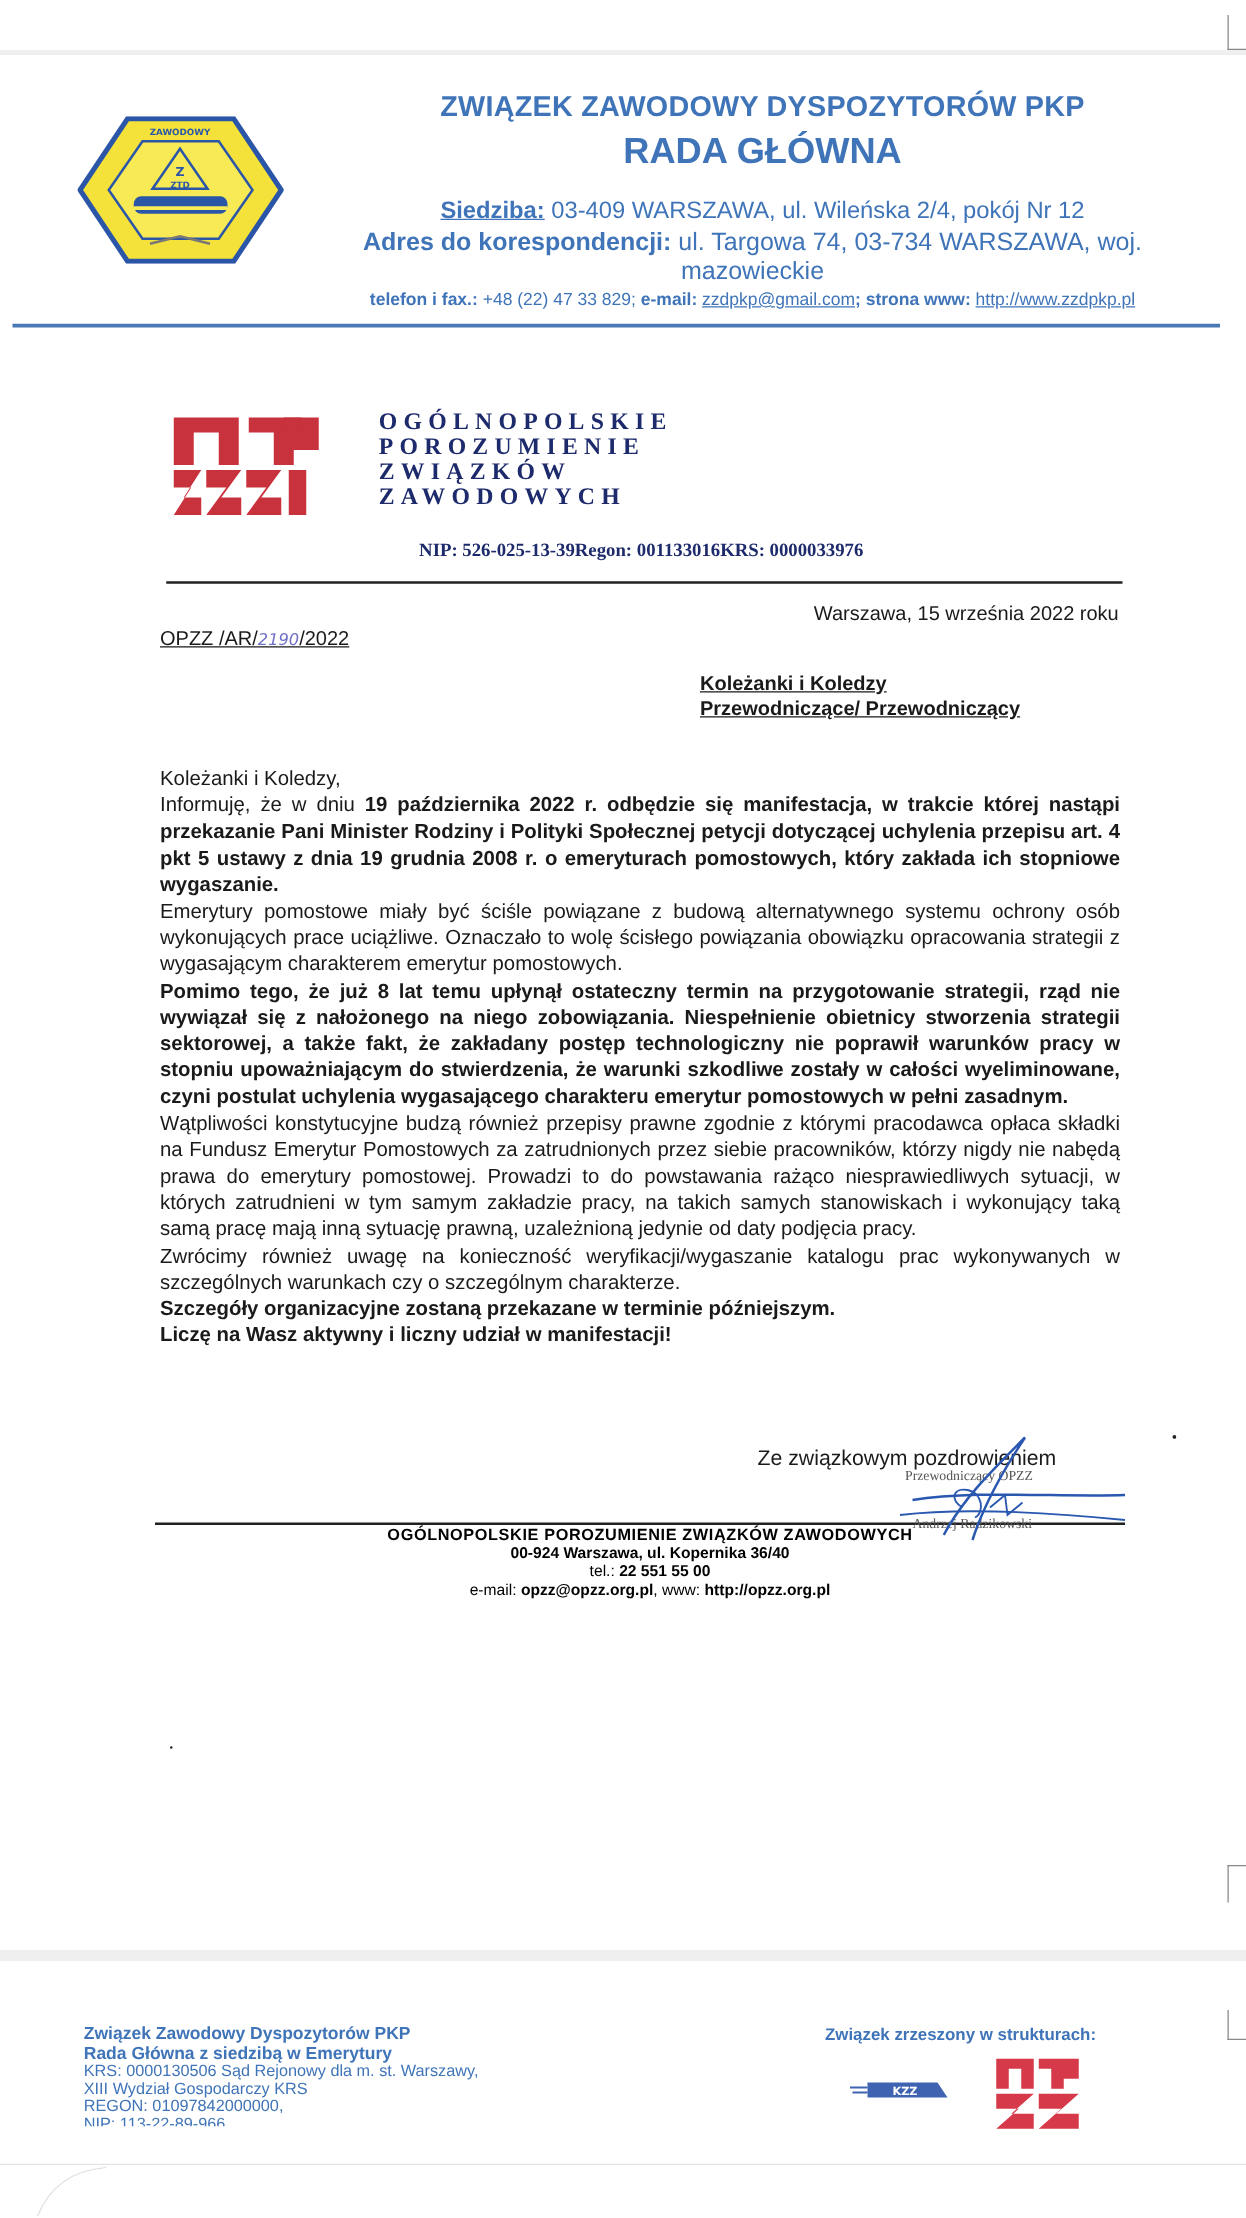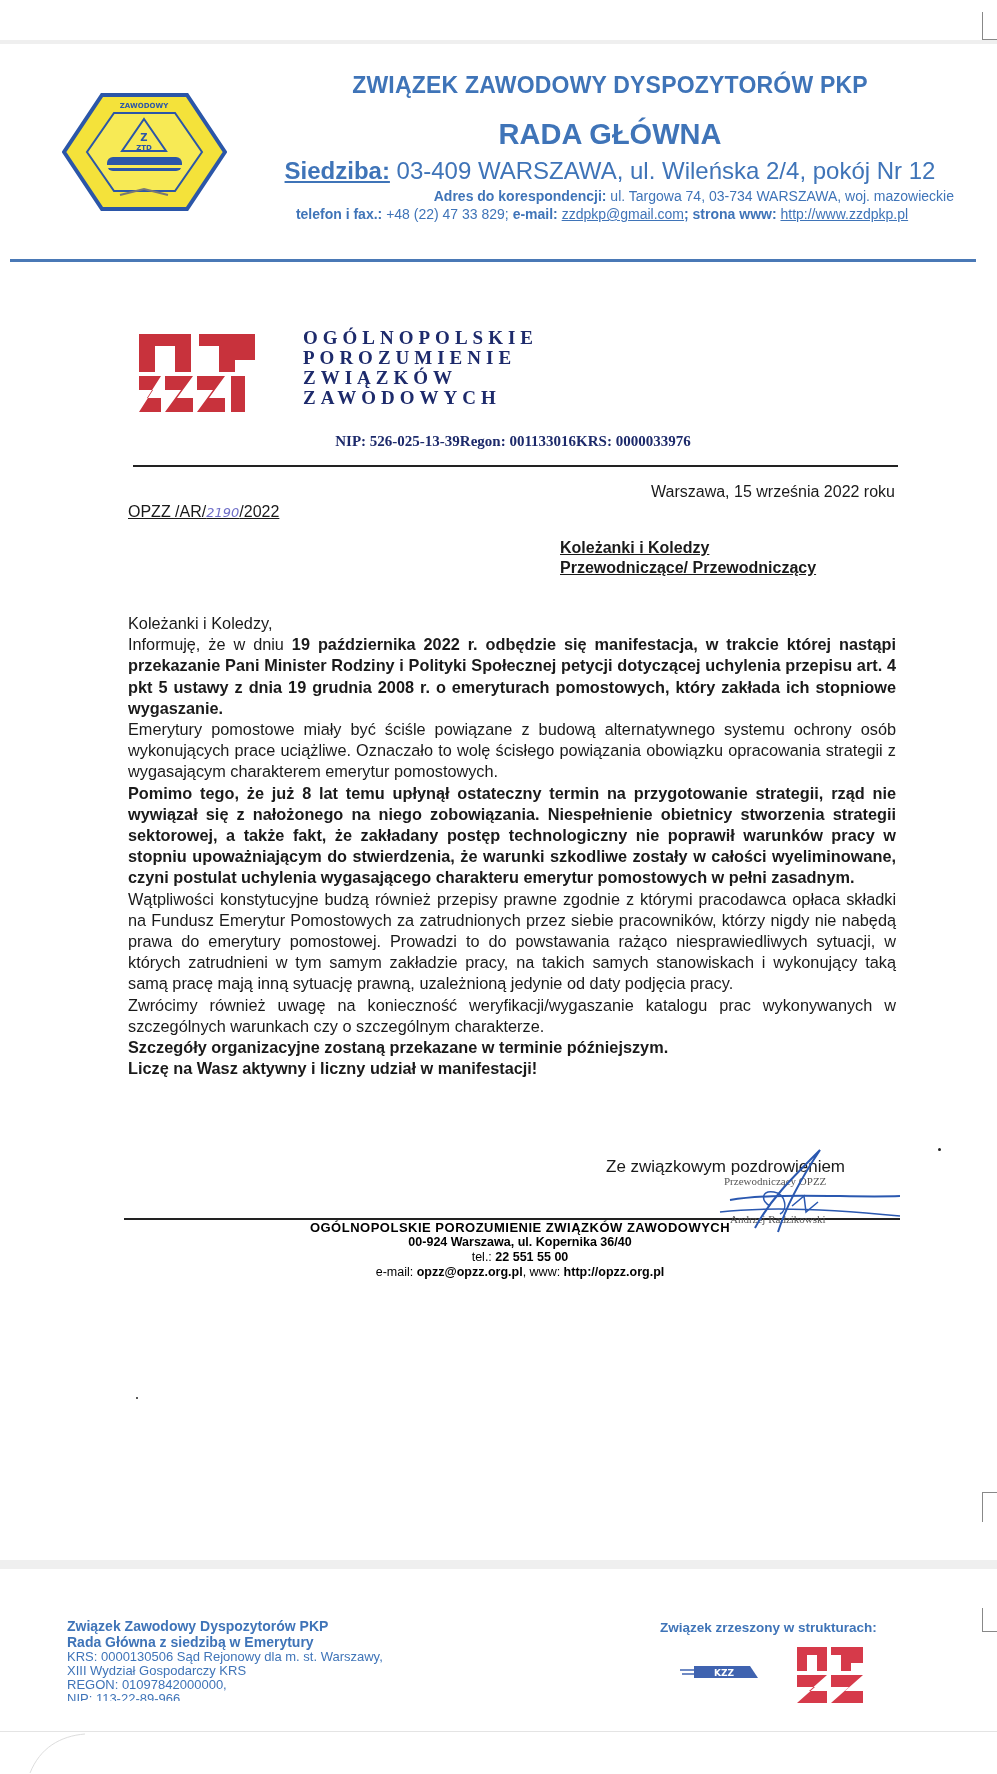--- a/index.html
+++ b/index.html
@@ -6,24 +6,24 @@
   html, body { width: 997px; height: 1774px; background: #ffffff; overflow: hidden; }
   body { position: relative; font-family: "Liberation Sans", sans-serif; color: #1a1a1a; }
 
   .page-sep { position: absolute; left: 0; width: 997px; background: #efefef; }
   .crop-mark { position: absolute; border-left: 1px solid #888; border-bottom: 1px solid #888; width: 20px; }
 
   
   .zz-logo { position: absolute; left: 62px; top: 93px; width: 165px; height: 118px; }
   .zz-head { position: absolute; left: 250px; top: 72px; width: 720px; text-align: center; color: #3f74b8; }
   .zz-title { font-size: 23px; font-weight: bold; letter-spacing: 0.2px; }
-  .zz-sub { font-size: 29px; font-weight: bold; margin-top: 19px; }
-  .zz-seat { font-size: 24px; margin-top: 6px; }
+  .zz-sub { font-size: 29px; font-weight: bold; margin-top: 6px; }
+  .zz-seat { font-size: 19px; margin-top: 20px; }
   .zz-seat .lbl { font-weight: bold; text-decoration: underline; }
-  .zz-addr { font-size: 14px; margin-top: 3px; text-align: right; padding-right: 16px; }
+  .zz-addr { font-size: 20px; margin-top: 3px; text-align: center; padding-right: 16px; }
   .zz-tel { font-size: 14px; margin-top: 2px; text-align: center; padding-right: 16px; }
   .b { font-weight: bold; }
   .u { text-decoration: underline; }
   .zz-rule { position: absolute; left: 10px; top: 259px; width: 966px; height: 3px; background: #4a79b6; }
 
   
   .opzz-logo { position: absolute; left: 135px; top: 332px; width: 125px; height: 82px; }
   .opzz-name { position: absolute; left: 283px; top: 328px; font-family: "Liberation Serif", serif; font-weight: bold; color: #1d2a6b; font-size: 19px; letter-spacing: 5px; line-height: 20px; margin-left: 20px; }
   .opzz-ids { position: absolute; left: 133px; top: 433px; width: 760px; display: flex; justify-content: center; font-family: "Liberation Serif", serif; font-weight: bold; font-size: 15px; color: #1d2a6b; }
   .opzz-rule { position: absolute; left: 133px; top: 465px; width: 765px; height: 2px; background: #222; }

